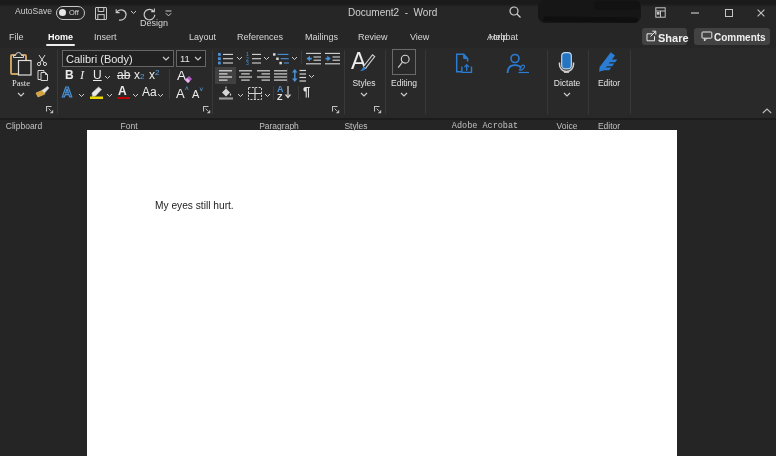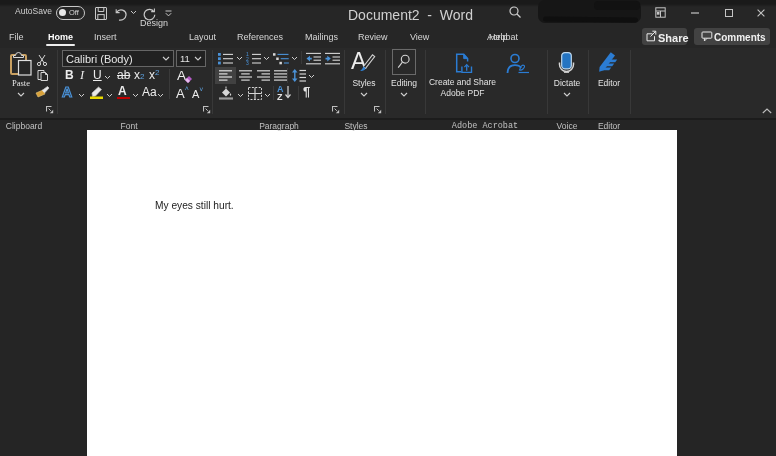--- a/index.html
+++ b/index.html
@@ -52,21 +52,21 @@
   <svg class="abs" style="left:143px;top:7px;" width="13" height="14" viewBox="0 0 13 14" fill="none" stroke="#c8c8c8" stroke-width="1.2">
     <path d="M11.4 1.4 v3.2 h-3.2" stroke-width="1.1"></path>
     <path d="M11 4.8 A5.3 5.3 0 1 0 11.8 7.8"></path>
   </svg>
 
   <svg class="abs" style="left:165px;top:10px;" width="7" height="7" viewBox="0 0 7 7" fill="none" stroke="#c8c8c8" stroke-width="1">
       <path d="M0.5 1 h6"></path>
       <path d="M0.8 3.2 l2.7 2.7 l2.7 -2.7"></path>
     </svg>
 
-  <div class="abs" style="left:348px;top:7px;color:#d0d0d0;font-size:14px;">Document2&nbsp; -&nbsp; Word</div>
+  <div class="abs" style="left:348px;top:7px;color:#d0d0d0;font-size:10px;">Document2&nbsp; -&nbsp; Word</div>
 
   <svg class="abs" style="left:508px;top:5px;" width="14" height="14" viewBox="0 0 14 14" fill="none" stroke="#cfcfcf" stroke-width="1.2">
     <circle cx="6" cy="6" r="4"></circle>
       <path d="M9 9 l3.5 3.5"></path>
   </svg>
 
   <div class="abs" style="left:538px;top:0px;width:103px;height:23px;background:#161616;border-radius:7px;"></div>
   <div class="abs" style="left:543px;top:17px;width:95px;height:5px;background:#0f0f0f;border-radius:3px;transform:rotate(0.5deg);"></div>
   <div class="abs" style="left:594px;top:1px;width:46px;height:9px;background:#121212;border-radius:4px;"></div>
 
@@ -401,21 +401,20 @@
       <path d="M1 1 l3 3 l3 -3"></path>
     </svg>
 
   <svg class="abs" style="left:455px;top:53px;" width="19" height="21" viewBox="0 0 19 21" fill="none" stroke="#2b7cd3">
     <path d="M12.6 8.5 V5.6 L8.7 1.2 H1.7 v17.6 h4.6" stroke-width="1.5"></path>
     <path d="M8.7 1.2 v4.4 h3.9 z" fill="#2b7cd3" stroke-width="1"></path>
     <path d="M6.9 13.6 v5.8 h9.6 v-5.8" stroke-width="1.4"></path>
     <path d="M11.7 17.8 v-5.6" stroke-width="1.3"></path>
       <path d="M9.4 14.2 l2.3 -2.6 2.3 2.6" stroke-width="1.2"></path>
   </svg>
-  <div class="bl" style="left:425px;top:77px;width:75px;">Create and Share<br>Adobe PDF</div>
   <svg class="abs" style="left:506px;top:53px;" width="25" height="21" viewBox="0 0 25 21" fill="none" stroke="#2b7cd3">
     <circle cx="9" cy="5.5" r="4" stroke-width="1.6"></circle>
     <path d="M1.5 20 q0.2 -7.8 7.5 -7.8 q4.2 0 6.2 2.6" stroke-width="1.8"></path>
     <path d="M15 13.5 q1.5 -2 3 -1 t-1 3.5 q-1.5 1.5 -3.5 1 z" stroke-width="1.1"></path>
     <path d="M12.5 19.5 h10.5" stroke-width="1.2"></path>
   </svg>
 
   <svg class="abs" style="left:558px;top:51px;" width="17" height="22" viewBox="0 0 17 22">
     <path d="M1.5 11.5 v2 a7 7 0 0 0 14 0 v-2" fill="none" stroke="#d6d6d6" stroke-width="1.5"></path>
     <rect x="3.7" y="1.6" width="9.6" height="16.2" rx="3.2" fill="#2474c2" stroke="#bdd7ee" stroke-width="1.2"></rect>

